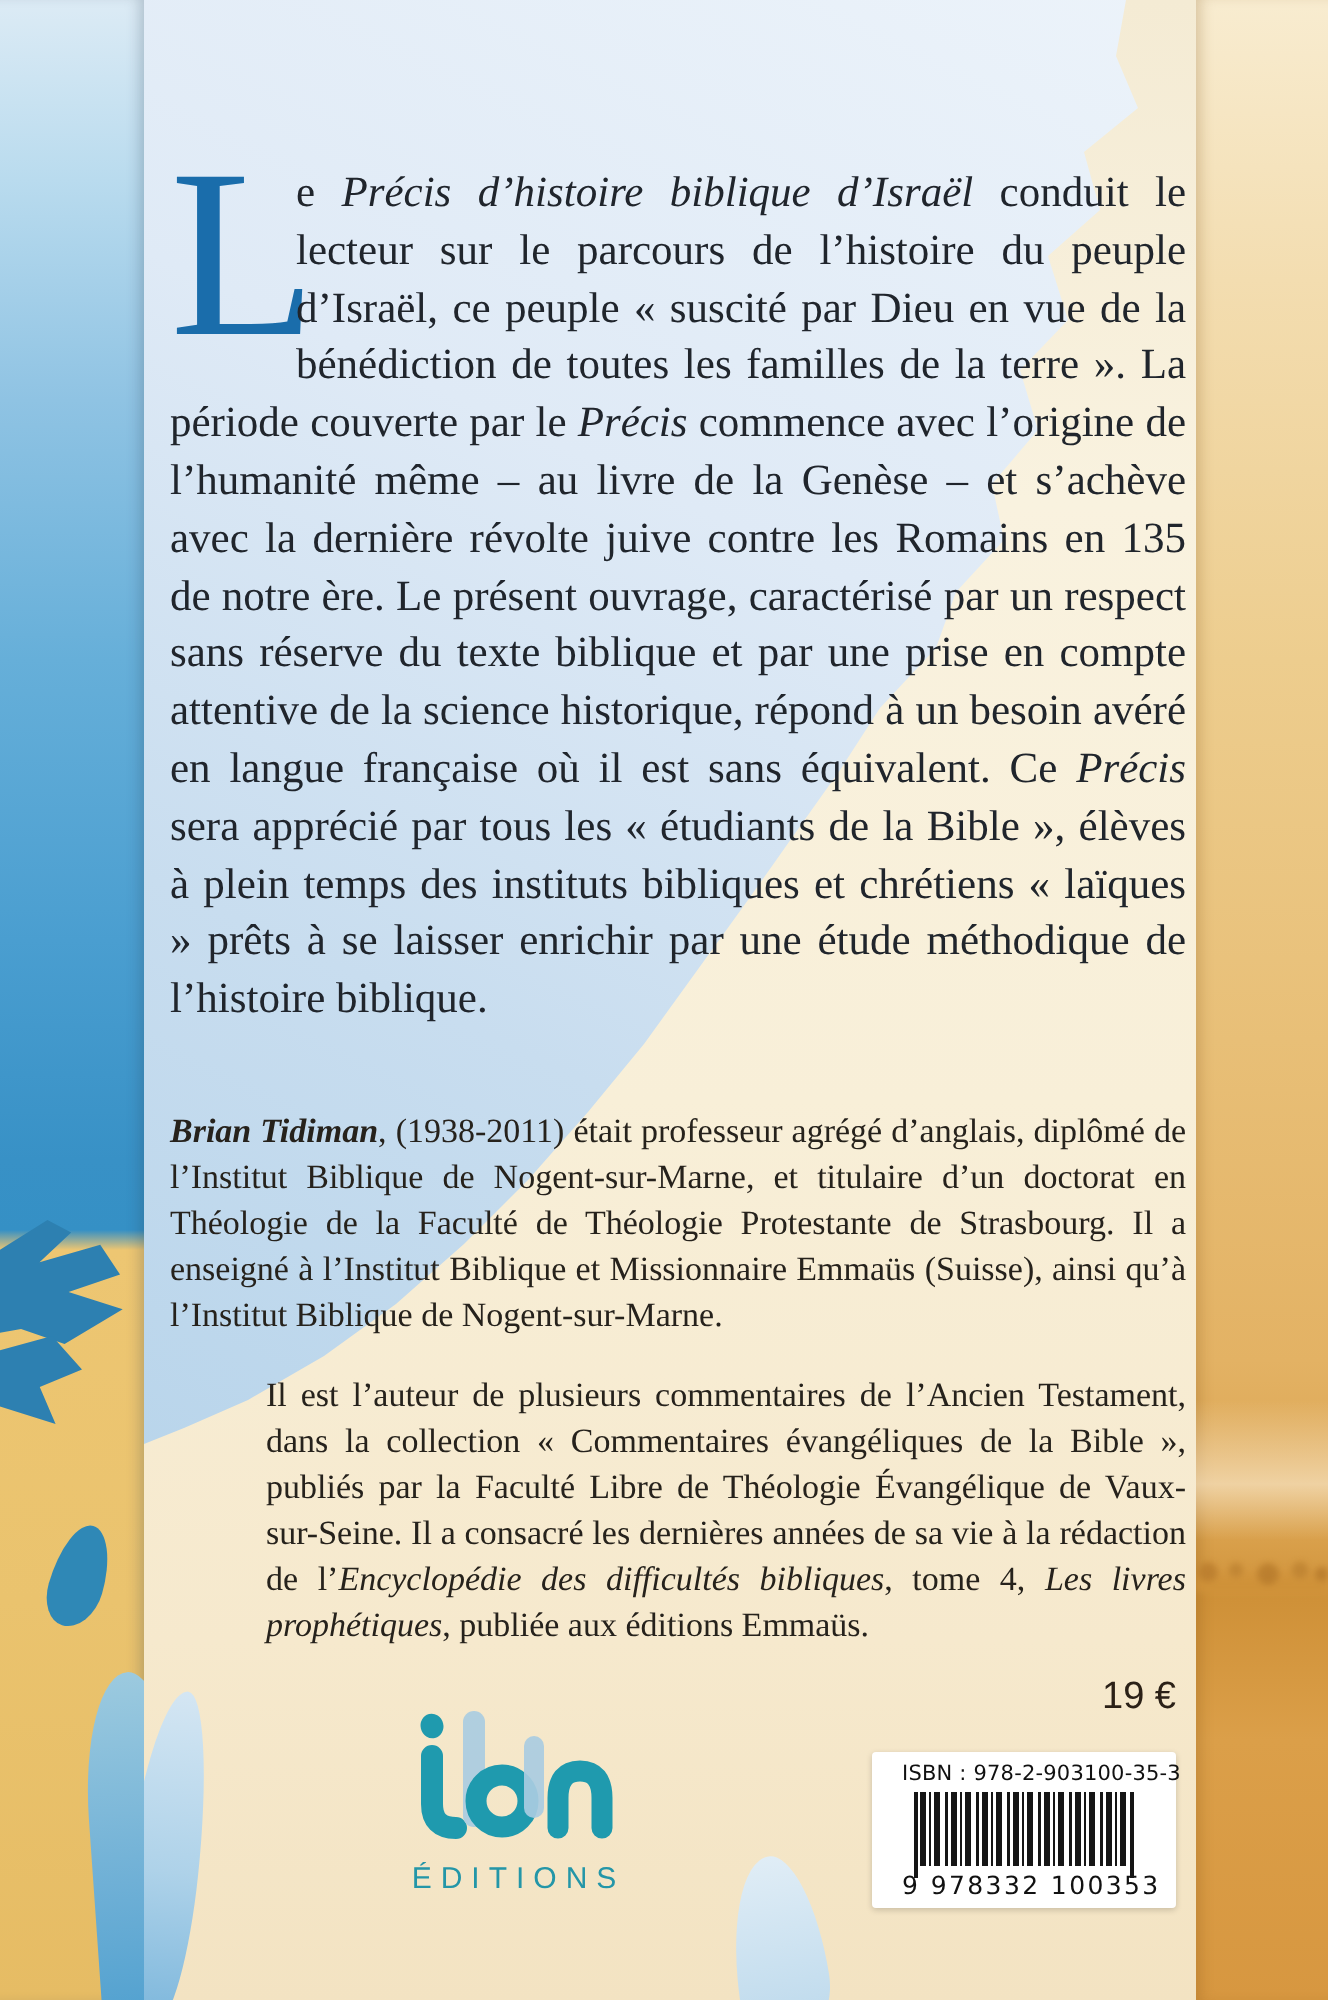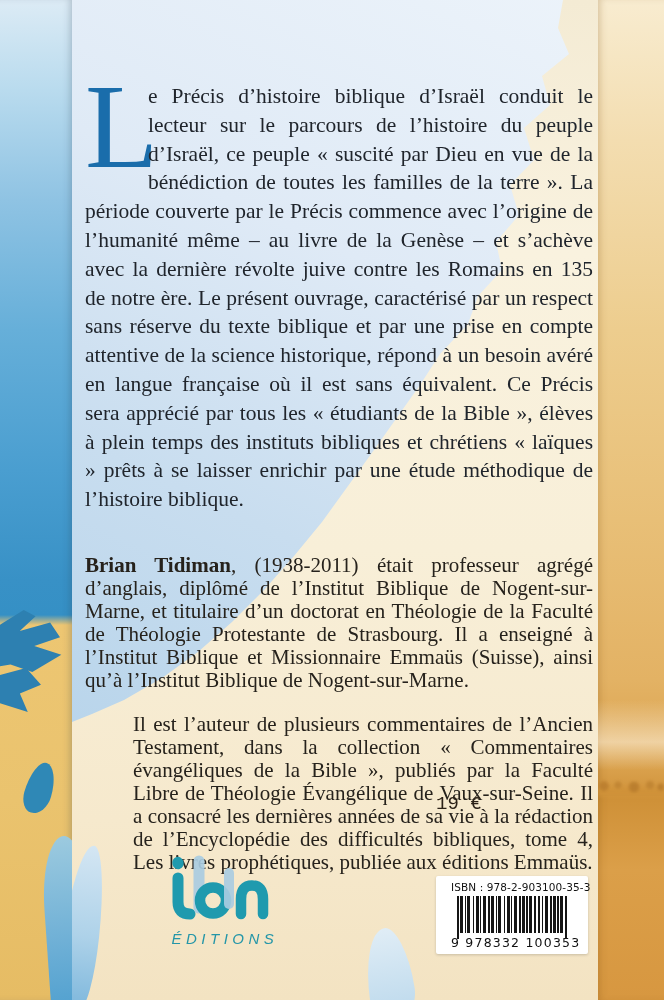--- a/index.html
+++ b/index.html
@@ -45,40 +45,40 @@
     border-radius:60% 40% 35% 65%/70% 55% 45% 30%;transform:rotate(6deg);}
   .panel-blob-mid{position:absolute;left:294px;top:928px;width:46px;height:90px;
     background:linear-gradient(180deg,#e0edf6 0%,#bcd9ec 100%);
     border-radius:55% 45% 40% 60%/80% 70% 30% 20%;transform:rotate(-9deg);}
 
   
   .text-col{position:absolute;left:13px;right:5px;top:0;}
   .synopsis{margin-top:82px;font-size:21.5px;line-height:28.8px;color:#20252c;text-align:justify;}
   .dropcap{float:left;width:56px;font-size:120px;line-height:84px;height:86px;color:#1a6dab;
     margin:3px 7px 0 0;font-family:"Liberation Serif",serif;}
-  .bio{font-size:21px;line-height:23px;color:#26221c;text-align:justify;}
+  .bio{font-size:17px;line-height:23px;color:#26221c;text-align:justify;}
   .bio-1{margin-top:40px;}
   .bio-2{margin-top:16px;margin-left:48px;}
-  .run-i{}
+  .run-i{font-style:italic;}
   .run-b{font-weight:bold;}
 
   
-  .price{position:absolute;left:364px;top:793px;width:152px;text-align:left;
-    font-family:Liberation Mono, monospace;font-size:19px;color:#2b2117;}
+  .price{position:absolute;left:364px;top:838px;width:152px;text-align:right;
+    font-family:Liberation Sans, sans-serif;font-size:19px;color:#2b2117;}
   .isbn-box{position:absolute;left:364px;top:876px;width:152px;height:78px;background:#fff;
     border-radius:2px;box-shadow:0 1px 3px rgba(0,0,0,.18);padding:5px 15px 4px;box-sizing:border-box;}
   .isbn-label{font-family:"DejaVu Sans",sans-serif;font-size:10.5px;color:#111;text-align:center;white-space:nowrap;letter-spacing:.1px;}
   .bars{height:37px;margin:3px 6px 0;position:relative;
     background:repeating-linear-gradient(90deg,#151515 0 1.5px,#fff 1.5px 3px,#151515 3px 6px,#fff 6px 7.5px,#151515 7.5px 8.5px,#fff 8.5px 10px,#151515 10px 13px,#fff 13px 15.5px);}
   .bars::before,.bars::after{content:"";position:absolute;top:0;width:2px;height:43px;background:#151515;}
   .bars::before{left:0;} .bars::after{right:0;}
   .barcode-digits{margin-top:2px;font-family:"DejaVu Sans",sans-serif;font-size:12.5px;color:#111;
     text-align:center;letter-spacing:1.2px;white-space:nowrap;}
 
-  .publisher{position:absolute;left:95px;top:854px;width:180px;font-style:italic;}
+  .publisher{position:absolute;left:95px;top:854px;width:180px;text-align:center;}
   .editions{margin-top:6px;font-family:"Liberation Sans",sans-serif;font-size:15px;letter-spacing:4.5px;
     color:#2496a8;padding-left:4.5px;}
 </style>
 </head>
 <body>
 
 <div class="cover">
 
   <div class="panel">
     <div class="blue-shape"></div>

